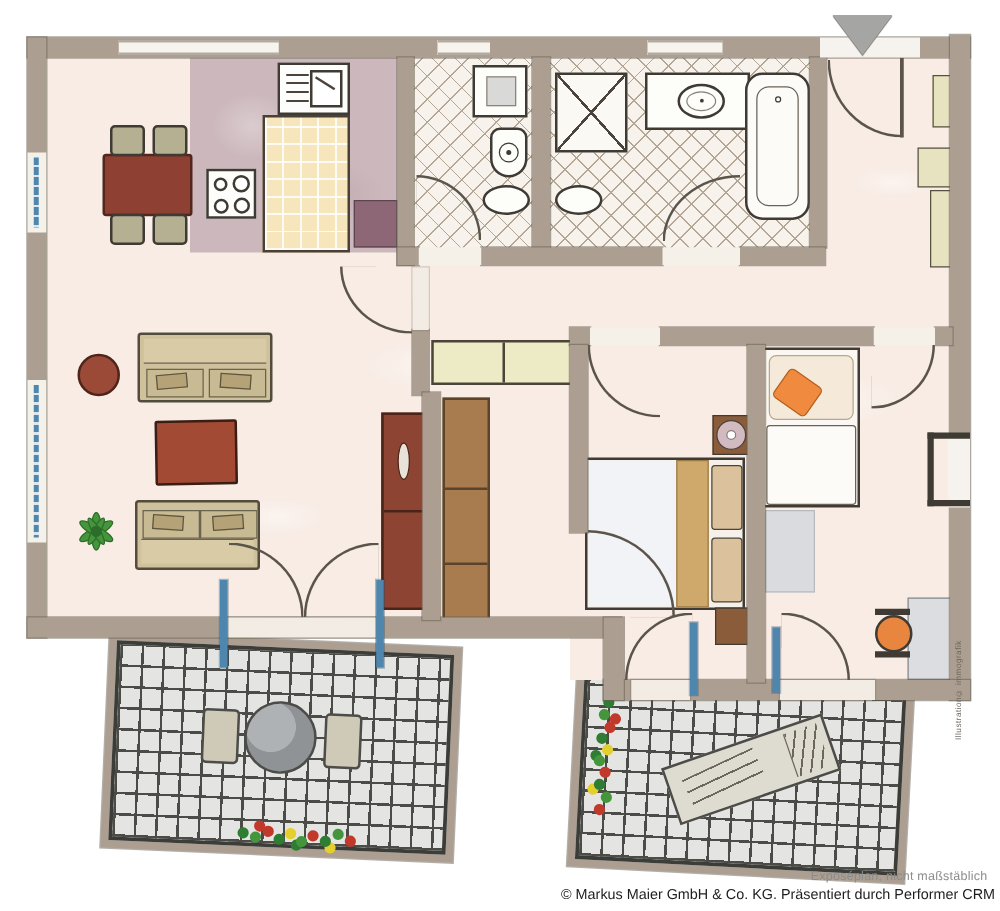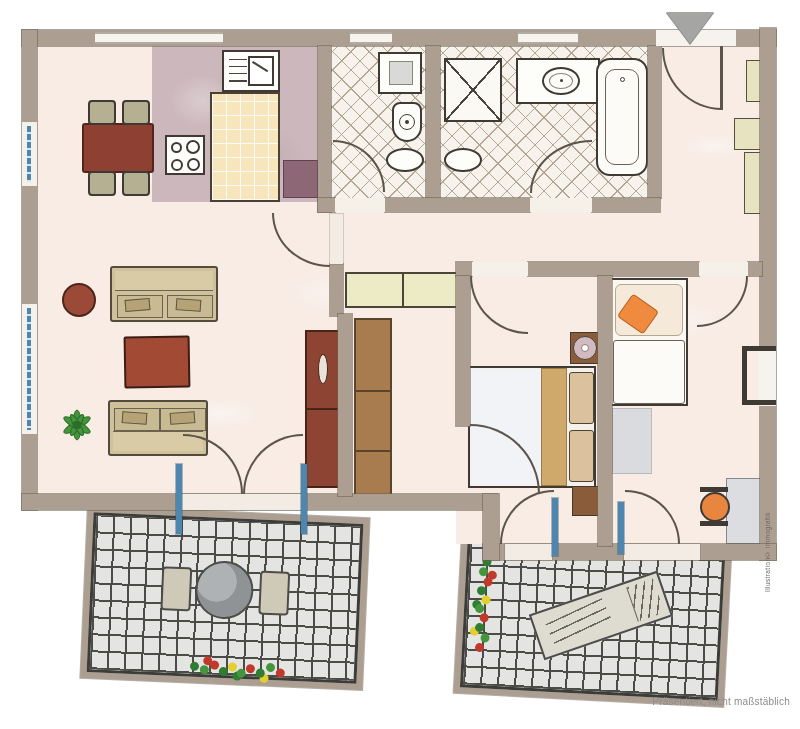--- a/index.html
+++ b/index.html
@@ -283,14 +283,15 @@
   <div class="a post" style="left:176px;top:464px;width:6px;height:70px;"></div>
   <div class="a post" style="left:301px;top:464px;width:6px;height:70px;"></div>
   <div class="a post" style="left:552px;top:498px;width:6px;height:58px;"></div>
   <div class="a post" style="left:618px;top:502px;width:6px;height:52px;"></div>
 
   <div class="a tri" style="left:666px;top:12px;"></div>
 
   <div class="a watermark" style="left:764px;top:452px;height:140px;">Illustration© immografik</div>
 </div>
 
-<div class="footnote" style="right:10px;top:696px;">Präsentiert, nicht maßstäblich</div>
+<div class="footnote" style="right:10px;top:696px;">Exposéplan, nicht maßstäblich</div>
+<div class="footcopy" style="right:4px;top:710px;">© Markus Maier GmbH &amp; Co. KG. Präsentiert durch Performer CRM</div>
 </div>
 
 </body></html>

